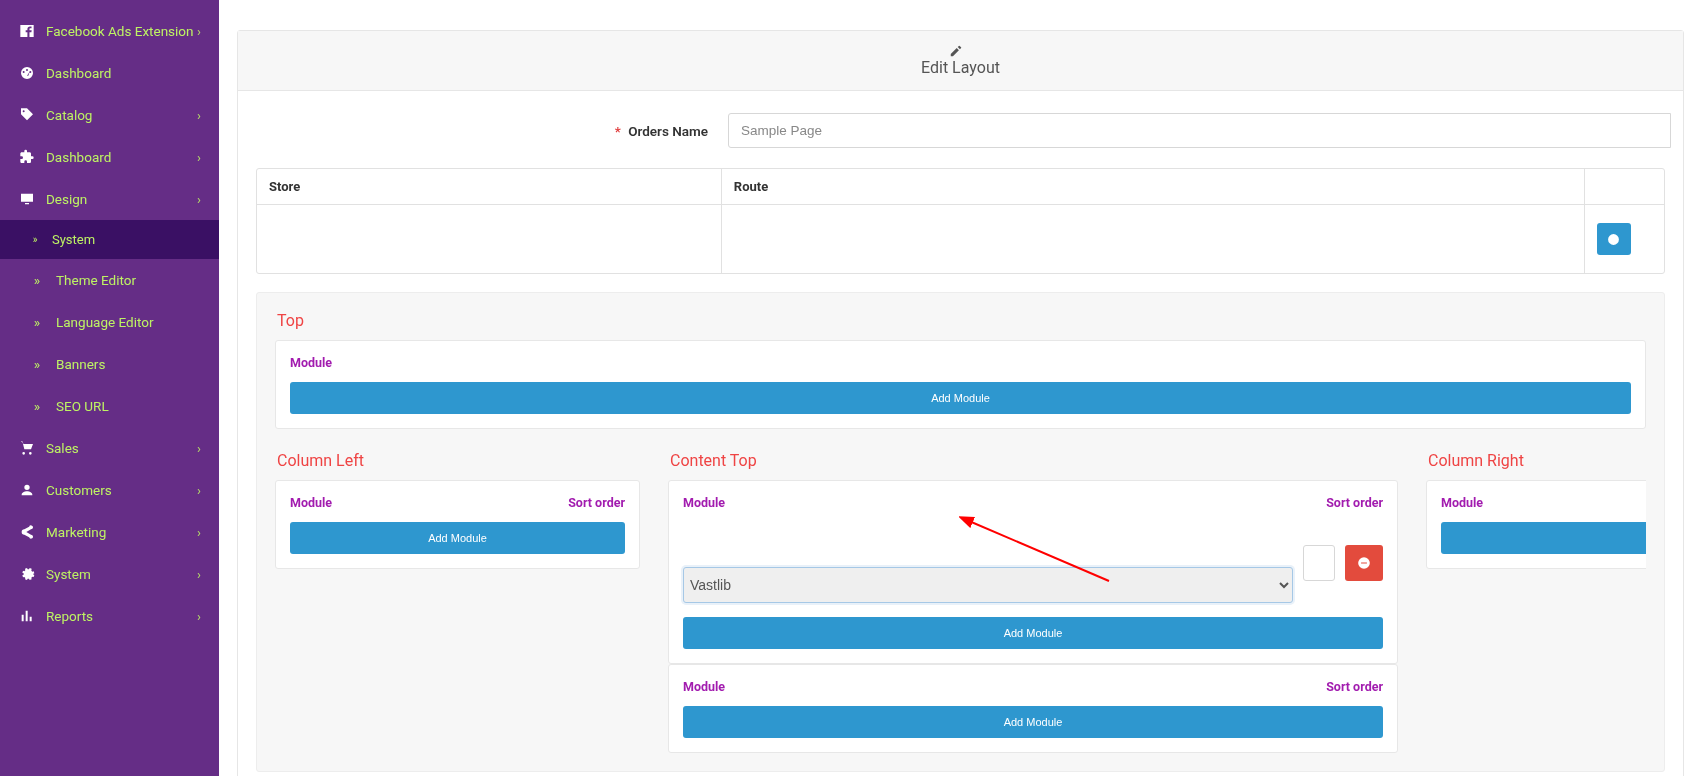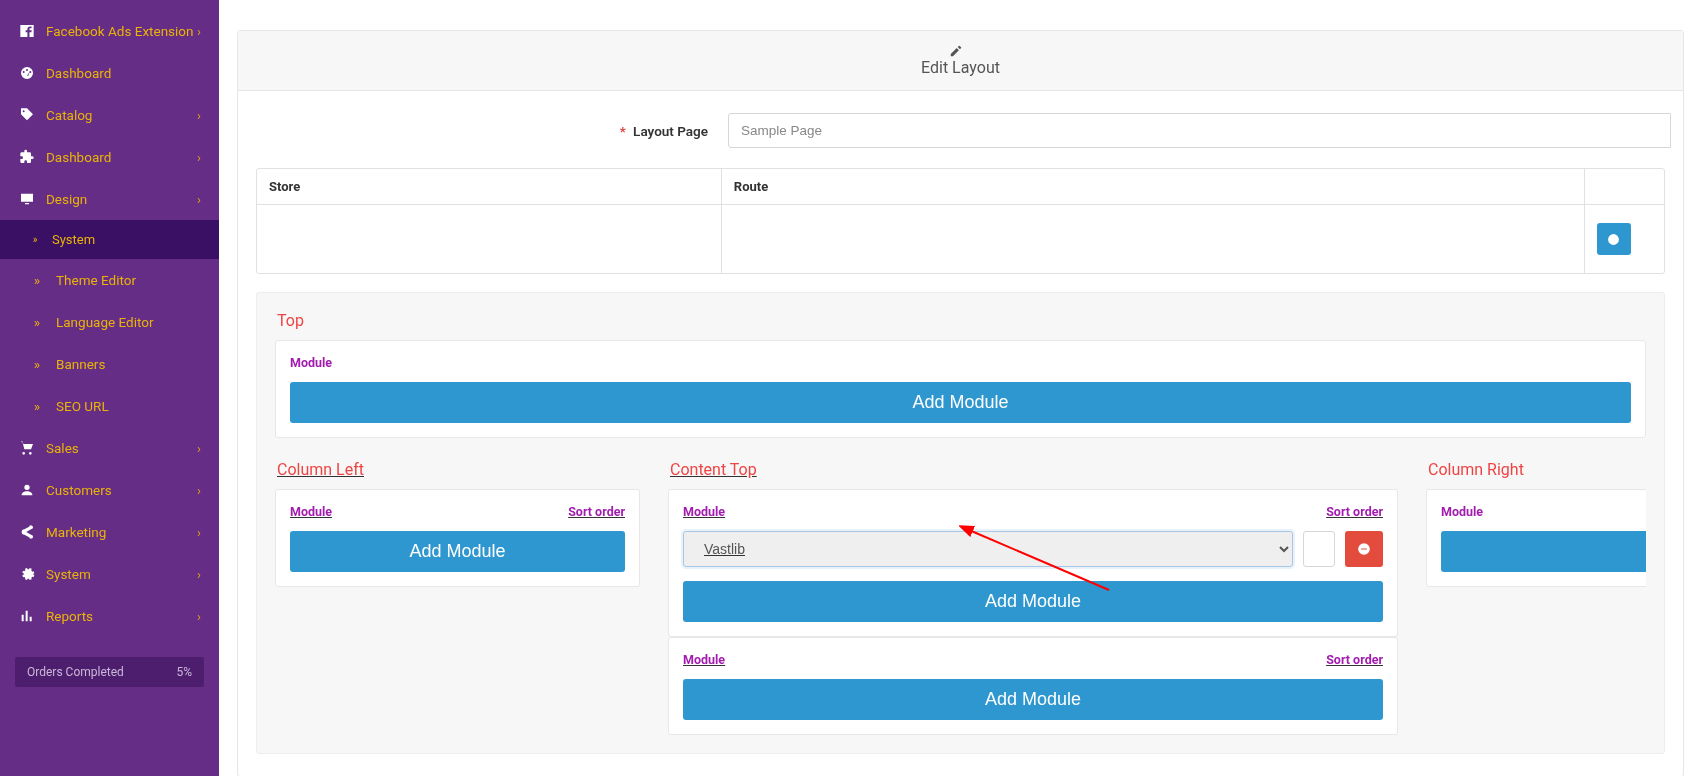--- a/index.html
+++ b/index.html
@@ -17,21 +17,21 @@
     background: #652d86;
     color: #fff;
     flex-shrink: 0;
     position: relative;
     padding-top: 10px;
   }
   .menu-item {
     display: flex;
     align-items: center;
     padding: 13px 18px;
-    color: #eab308;
+    color: #bef264;
     cursor: pointer;
     font-size: 13.5px;
     position: relative;
   }
   .menu-item .icon {
     width: 18px;
     margin-right: 10px;
     display: inline-flex;
     justify-content: center;
     align-items: center;
@@ -169,46 +169,47 @@
     margin-bottom: 12px;
   }
   .module-card-head .col-sort { margin-left: auto; }
   .btn-add {
     background: #2e97cf;
     color: #fff;
     border: none;
     border-radius: 3px;
     width: 100%;
     padding: 10px 0;
-    font-size: 18px;
+    font-size: 11px;
     cursor: pointer;
   }
   .cols-3 {
     display: flex;
     gap: 28px;
     margin-top: 22px;
     align-items: flex-start;
   }
-  .col { flex: 1; min-width: 0; text-decoration: underline; }
+  .col { flex: 1; min-width: 0; }
   .col-center { flex: 2; }
   .col-right-cut { width: 220px; flex: 0 0 auto; overflow: hidden; }
   .module-row {
     display: flex;
     gap: 10px;
     margin-bottom: 14px;
     align-items: center;
   }
   .module-row select {
     flex: 1;
     border: 1px solid #a6c8e6;
     border-radius: 3px;
-    padding: 8px 16px;
+    padding: 8px 2px;
     font-size: 14px;
     color: #555;
     box-shadow: 0 0 0 2px rgba(166,200,230,0.25);
+    margin-top: 45px;
   }
   .module-row .sort-input {
     width: 32px;
     border: 1px solid #d7d7d7;
     border-radius: 3px;
     height: 36px;
   }
   .btn-remove {
     background: #e34b3d;
     color: #fff;
@@ -348,41 +349,37 @@
     <div class="menu-item">
       <span class="icon">
         <svg viewBox="0 0 24 24">
             <path d="M4 20h3V10H4v10zm6 0h3V4h-3v16zm6 0h3v-7h-3v7z"></path>
           </svg>
       </span>
       <span>Reports</span>
       <span class="chev">›</span>
     </div>
 
-    <div class="orders-box">
-      <span>Orders Completed</span>
-      <span>5%</span>
-    </div>
   </aside>
 
   <main class="main">
     <div class="panel">
       <div class="panel-head">
         <span class="pencil">
           <svg viewBox="0 0 24 24">
               <path d="M3 17.25V21h3.75L17 10.75l-3.75-3.75L3 17.25zM20.7 7.05a1 1 0 000-1.4l-2.35-2.35a1 1 0 00-1.4 0L15 5.25 18.75 9l1.95-1.95z"></path>
             </svg>
         </span>
         <span>Edit Layout</span>
       </div>
       <div class="panel-body">
         <div class="form-row">
           <div class="form-label">
             <span class="req">*</span>
-            <span>Layout Page</span>
+            <span>Orders Name</span>
           </div>
           <div class="form-input">
             <input type="text" value="Sample Page" style="">
           </div>
         </div>
 
         <div class="store-table">
           <table>
             <thead>
               <tr>

